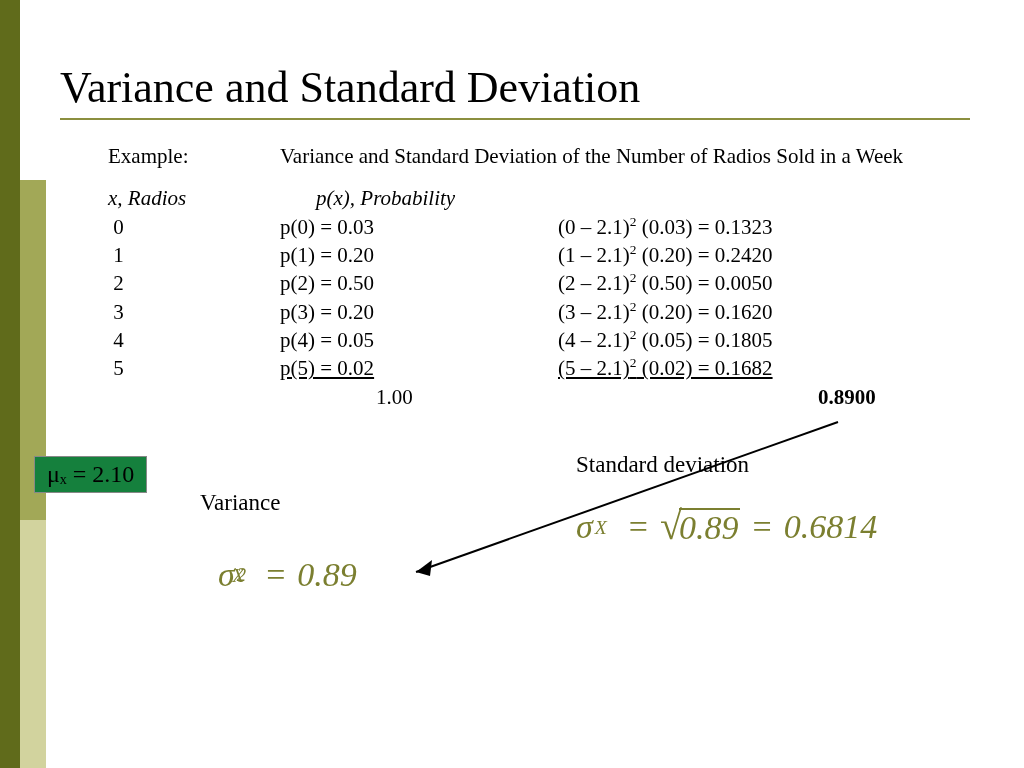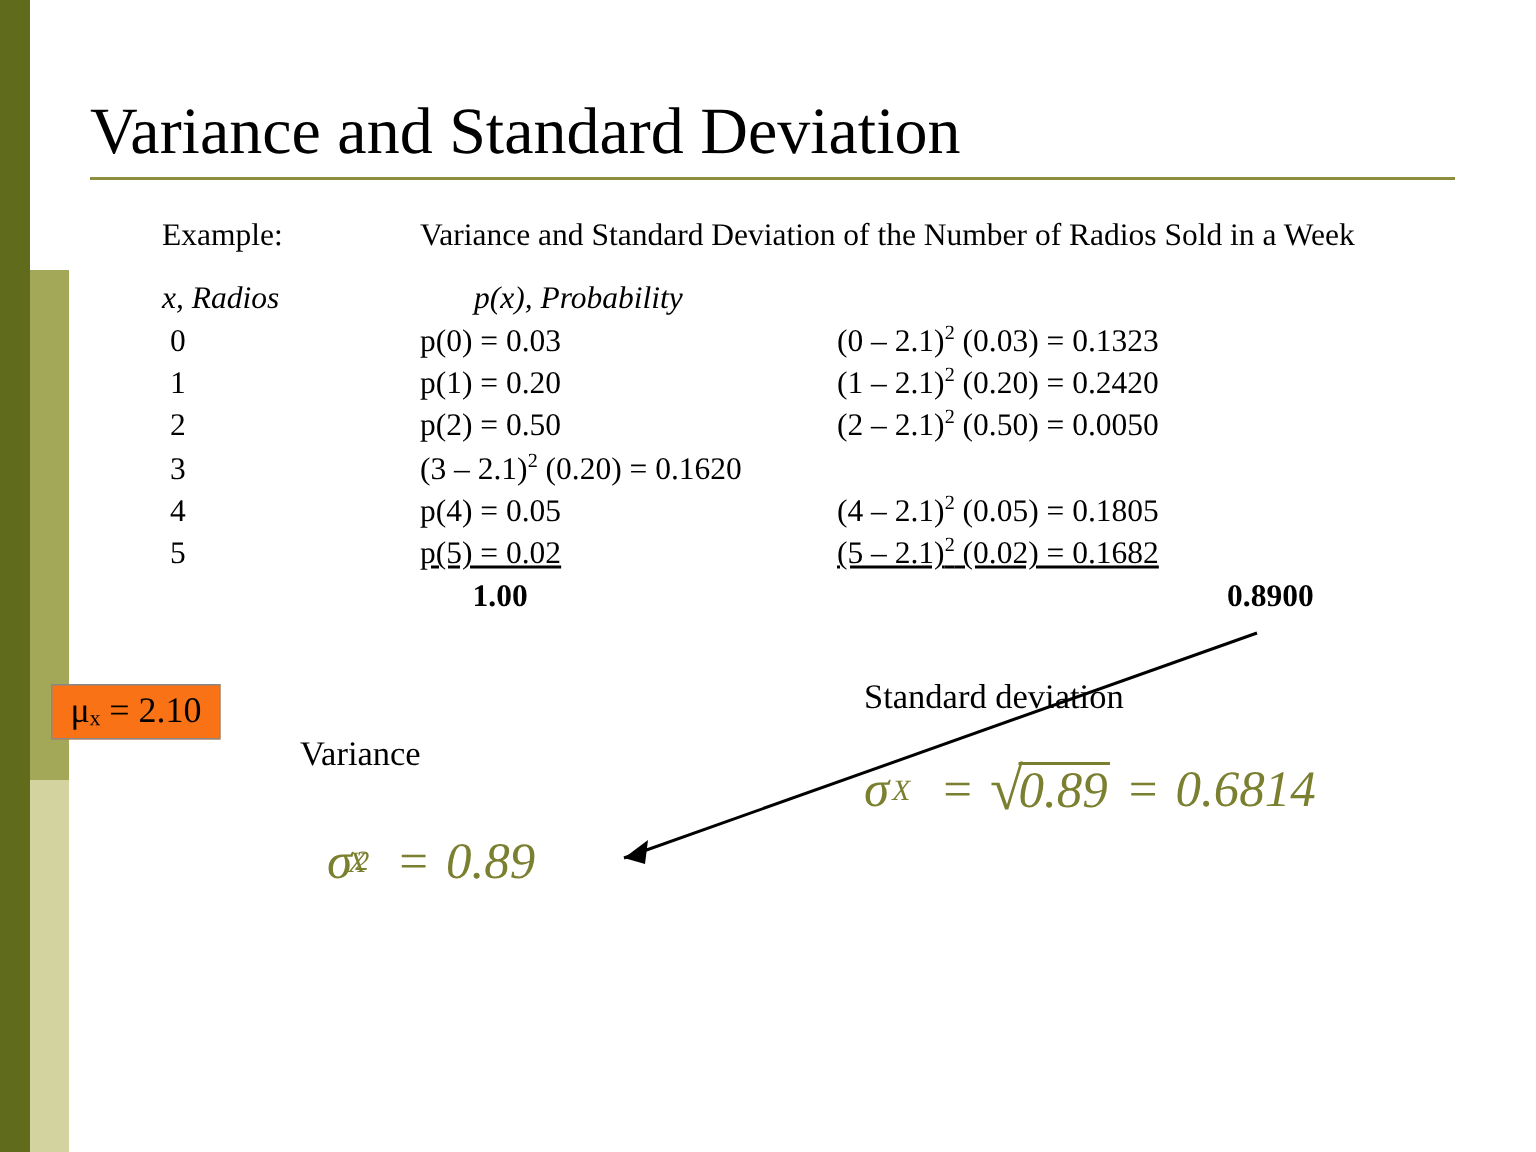--- a/index.html
+++ b/index.html
@@ -14,27 +14,27 @@
   .example-row { display: flex; margin-bottom: 14px; }
   .example-label { font-weight: normal; width: 172px; }
   .table { margin-top: 6px; }
   .trow { display: flex; }
   .c1 { width: 172px; }
   .c2 { width: 278px; }
   .c3 { width: 360px; white-space: nowrap; }
   .hdr { font-style: italic; gap: 36px; }
   .sup { font-size: 0.64em; vertical-align: super; }
   .sub { font-size: 0.72em; vertical-align: sub; }
-  .tot1 { margin-left: 35px; font-weight: bold; }
+  .tot1 { margin-left: 96px; }
   .tot2 { margin-left: 260px; font-weight: bold; }
   .muline { text-decoration: underline; }
   .mubox {
     position: absolute; left: 34px; top: 456px;
     border: 1px solid #888; padding: 4px 12px;
-    font-family: Georgia, "Times New Roman", serif; font-size: 24px; background: #f97316;
+    font-family: Georgia, "Times New Roman", serif; font-size: 24px; background: #15803d;
   }
   .var-label { position: absolute; left: 200px; top: 490px; font-family: Georgia, "Times New Roman", serif; font-size: 23px; }
   .sd-label  { position: absolute; left: 576px; top: 452px; font-family: Georgia, "Times New Roman", serif; font-size: 23px; }
   .formula-var { position: absolute; left: 218px; top: 556px; font-family: Georgia, "Times New Roman", serif; font-size: 34px; font-style: italic; color: #7b7f30; display: flex; align-items: center; }
   .formula-sd  { position: absolute; left: 576px; top: 508px; font-family: Georgia, "Times New Roman", serif; font-size: 34px; font-style: italic; color: #7b7f30; display: flex; align-items: center; }
   .sigma { font-family: Georgia, "Times New Roman", serif; }
   .fsub { font-size: 0.58em; font-style: italic; vertical-align: sub; margin-left: 2px; margin-right: 10px; }
   .fsup { font-size: 0.55em; vertical-align: super; margin-left: 2px; }
   .eq { margin: 0 12px; font-style: normal; }
   .sqrt { display: inline-flex; align-items: stretch; }
@@ -75,20 +75,21 @@
             <div class="c2">p(1) = 0.20</div>
             <div class="c3">(1 – 2.1)<span class="sup">2</span> (0.20) = 0.2420</div>
           </div>
           <div class="trow">
             <div class="c1">&nbsp;2</div>
             <div class="c2">p(2) = 0.50</div>
             <div class="c3">(2 – 2.1)<span class="sup">2</span> (0.50) = 0.0050</div>
           </div>
           <div class="trow">
             <div class="c1">&nbsp;3</div>
+            <div class="c2">p(3) = 0.20</div>
             <div class="c3">(3 – 2.1)<span class="sup">2</span> (0.20) = 0.1620</div>
           </div>
           <div class="trow">
             <div class="c1">&nbsp;4</div>
             <div class="c2">p(4) = 0.05</div>
             <div class="c3">(4 – 2.1)<span class="sup">2</span> (0.05) = 0.1805</div>
           </div>
           <div class="trow">
             <div class="c1">&nbsp;5</div>
             <div class="c2"><span class="muline">p(5) = 0.02</span></div>

